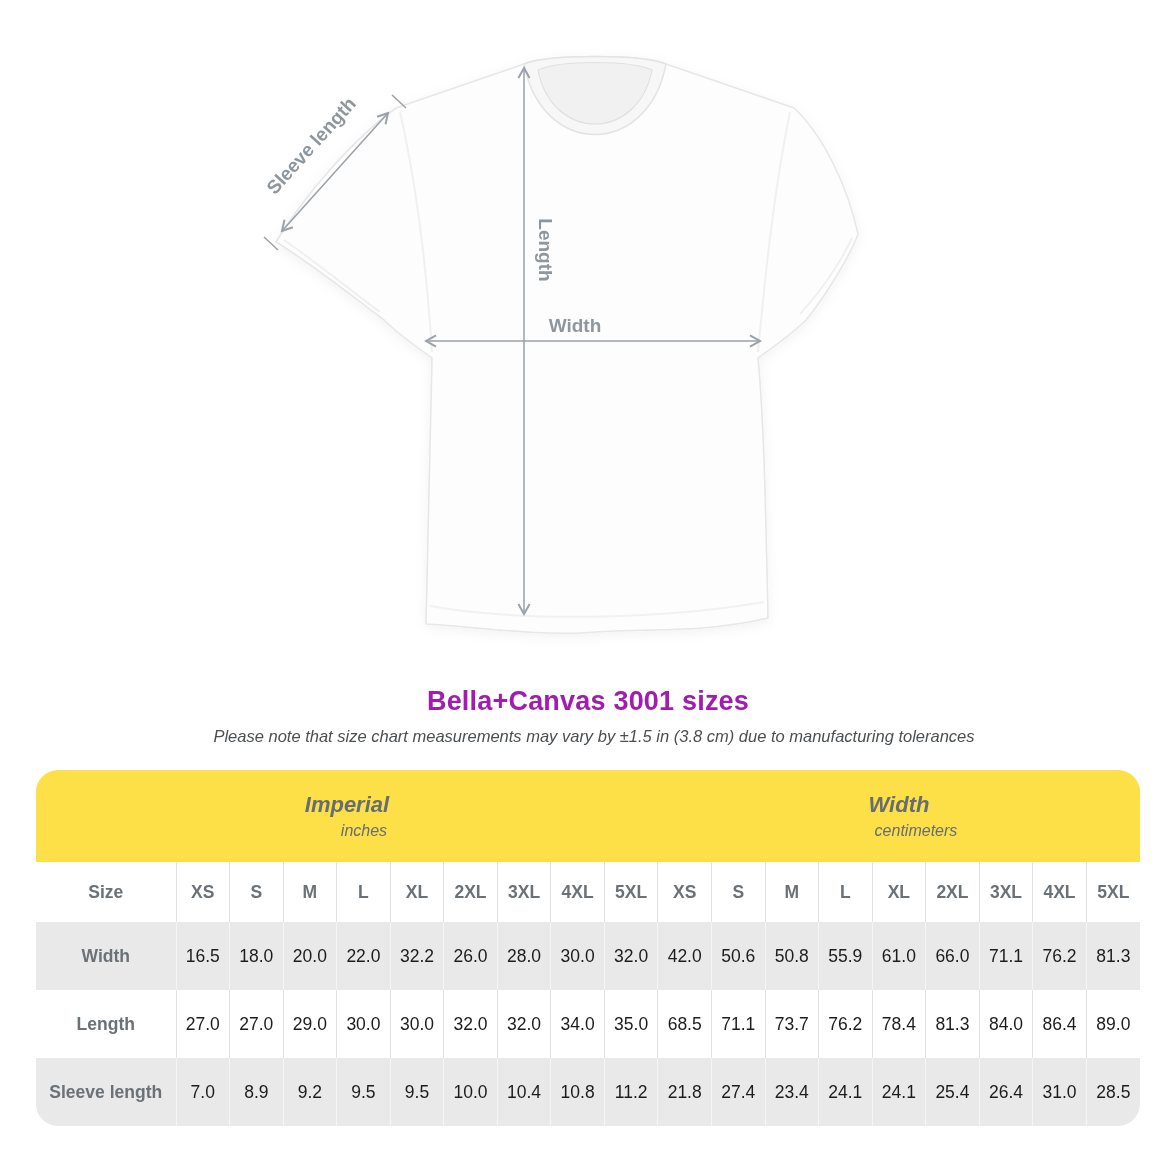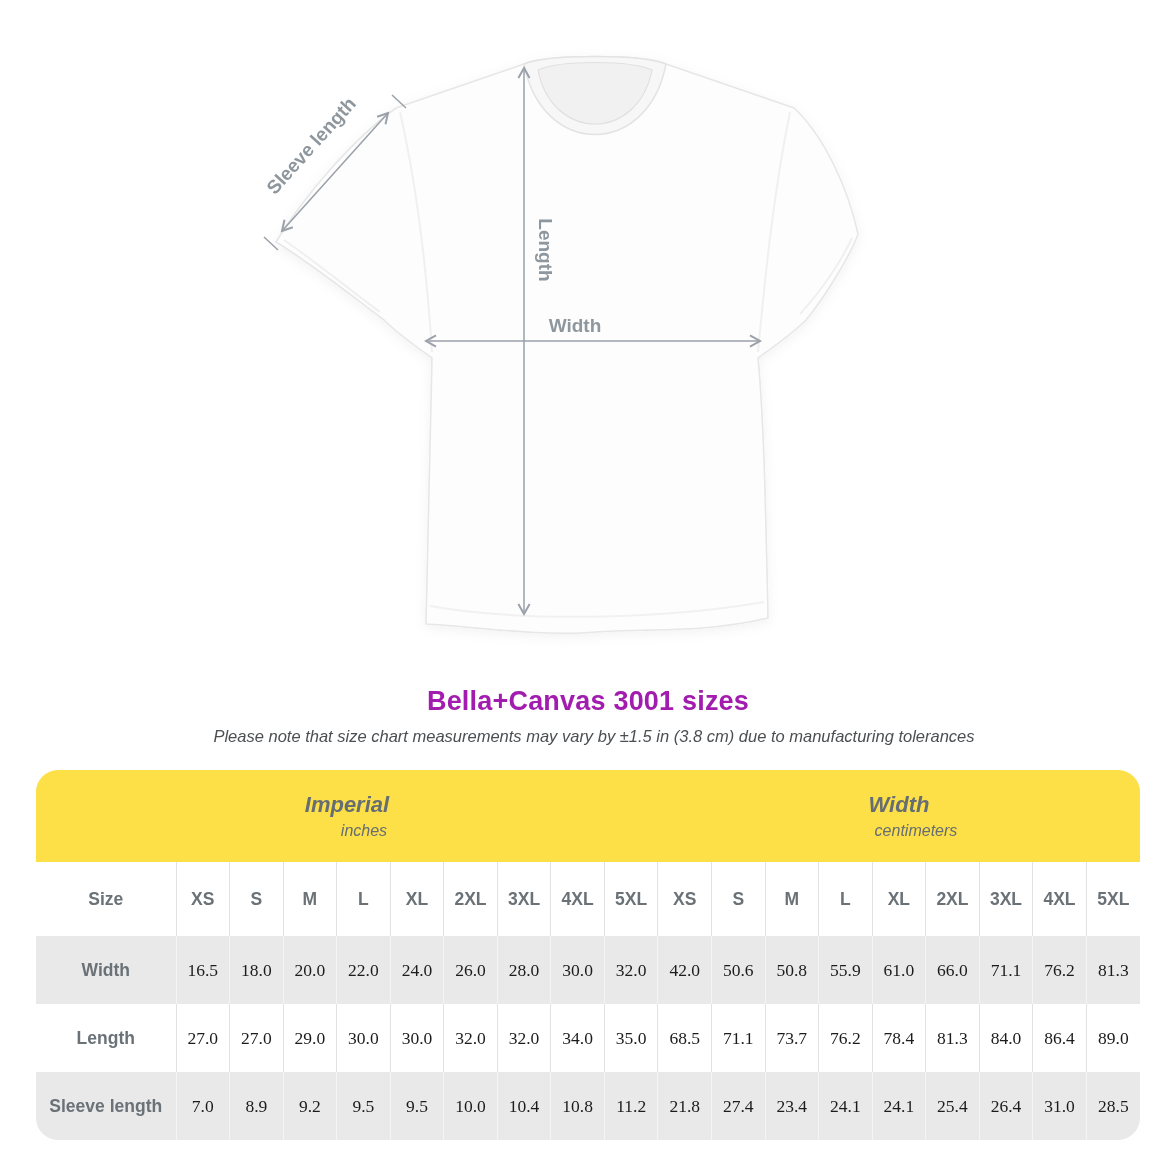--- a/index.html
+++ b/index.html
@@ -53,39 +53,38 @@
   }
   .group-unit {
     margin-top: 4px;
     font-size: 16px;
     font-style: italic;
     color: #666d73;
     font-weight: normal;
     padding-left: 34px;
   }
 
-  tr.sizes-row { height: 74px; background: #ffffff; }
+  tr.sizes-row { height: 60px; background: #ffffff; }
   tr.row-white { height: 68px; background: #ffffff; }
   tr.row-gray  { height: 68px; background: #e9e9e9; }
 
   th, td {
     padding: 0;
     text-align: center;
     vertical-align: middle;
   }
   th {
     font-weight: bold;
     font-size: 17.5px;
     color: #6a7278;
   }
   td {
     font-weight: normal;
     font-size: 17.5px;
     color: #1c1c1c;
-    font-family: Liberation Serif, serif;
   }
 
   tr.sizes-row > *:not(:first-child) { border-left: 1px solid #e2e2e2; }
   tr.row-white > *:not(:first-child) { border-left: 1px solid #e2e2e2; }
   tr.row-gray  > *:not(:first-child) { border-left: 1px solid #f5f5f5; }
 </style>
 </head>
 <body>
 
 <div class="page">
@@ -189,21 +188,21 @@
           </tr>
       </thead>
       <tbody>
 
       <tr class="row-gray">
             <th>Width</th>
             <td>16.5</td>
             <td>18.0</td>
             <td>20.0</td>
             <td>22.0</td>
-            <td>24.0</td>
+            <td>32.2</td>
             <td>26.0</td>
             <td>28.0</td>
             <td>30.0</td>
             <td>32.0</td>
             <td>42.0</td>
             <td>50.6</td>
             <td>50.8</td>
             <td>55.9</td>
             <td>61.0</td>
             <td>66.0</td>

